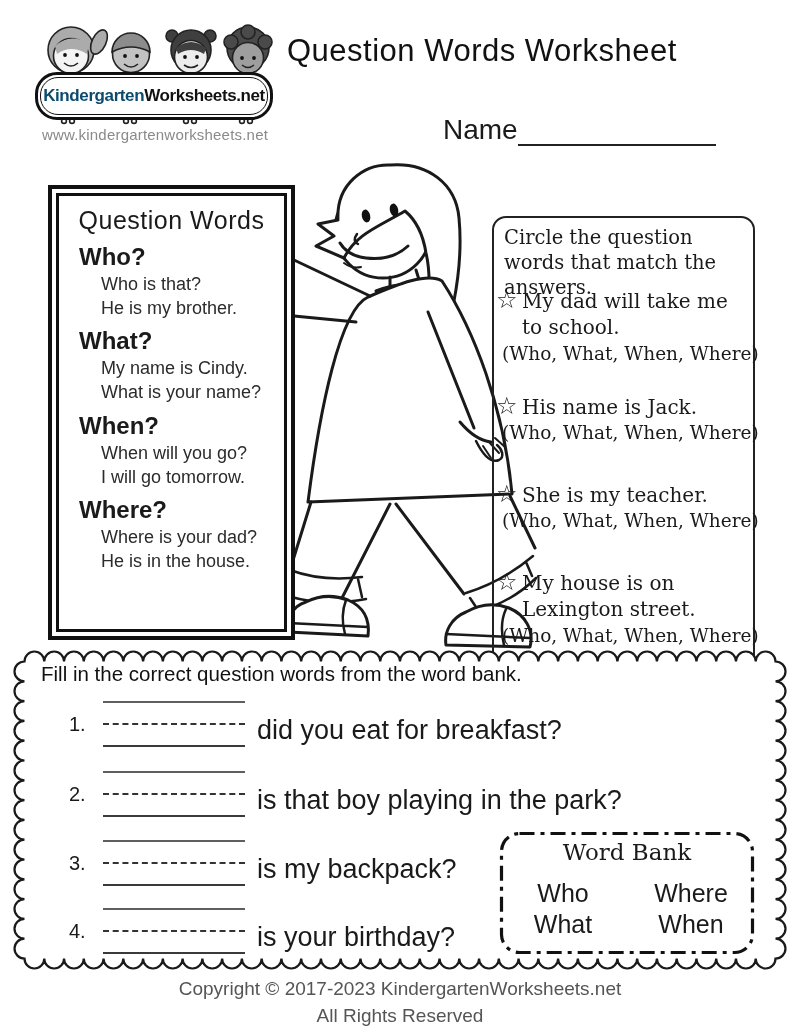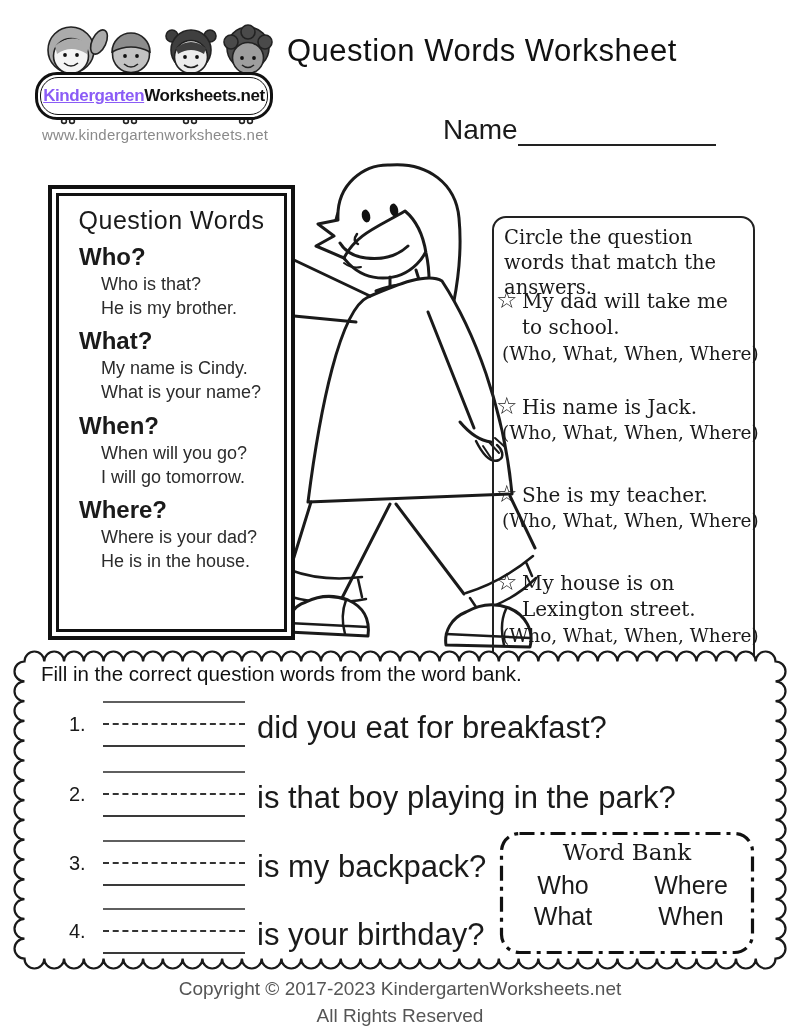--- a/index.html
+++ b/index.html
@@ -15,21 +15,21 @@
   .logo-sign {
     position:absolute; left:2px; top:52px; width:238px; height:48px;
     border:3px solid #111; border-radius:22px; background:#fff;
     display:flex; align-items:center; justify-content:center;
   }
   .logo-sign::after {
     content:""; position:absolute; inset:2px; border:1.5px solid #111; border-radius:18px;
     pointer-events:none;
   }
   .brand { font-size:17px; letter-spacing:-0.4px; white-space:nowrap; }
-  .brand .g { color:#8b5cf6; font-weight:600;text-decoration:underline; }
+  .brand .g { color:#0c4a6e; font-weight:600; }
   .brand .b { color:#111; font-weight:bold; }
   .logo-url { position:absolute; left:0; top:106px; width:244px; text-align:center;
     font-size:15px; color:#8a8a8a; letter-spacing:0.2px; }
   .page-title {
     position:absolute; left:287px; top:33px; font-size:31px; font-weight:400;
     letter-spacing:0.5px; color:#111;
   }
   .name-row { position:absolute; left:443px; top:112px; font-size:28px; display:flex; align-items:flex-end; }
   .name-line { display:inline-block; width:198px; border-bottom:2.5px solid #222; height:34px; }
 
@@ -66,27 +66,27 @@
   
   .fill-section { position:absolute; left:13px; top:650px; width:774px; height:320px; z-index:2; }
   .fill-section svg.frame { position:absolute; inset:0; }
   .fill-instr { position:absolute; left:28px; top:12px; font-size:20.5px; color:#111; }
   .fill-row { position:absolute; left:56px; display:flex; height:46px; }
   .fill-num { width:34px; font-size:20px; display:flex; align-items:center; }
   .hw { width:142px; display:flex; flex-direction:column; justify-content:space-between; }
   .hw-l { border-top:2px solid #5f5f5f; }
   .hw-l.dashed { border-top:2px dashed #333; }
   .hw-l.bottom { border-top:2px solid #3a3a3a; }
-  .fill-q { font-size:31px; padding-left:12px; display:flex; align-items:flex-end; padding-bottom:1px; white-space:nowrap; }
+  .fill-q { font-size:27px; padding-left:12px; display:flex; align-items:flex-end; padding-bottom:1px; white-space:nowrap; }
 
   .word-bank { position:absolute; left:486px; top:181px; width:256px; height:124px; }
   .word-bank svg.wb-frame { position:absolute; inset:0; }
   .wb-title { position:absolute; left:0; top:8px; width:100%; text-align:center;
     font-family:"DejaVu Serif", serif; font-size:23px; }
-  .wb-words { position:absolute; left:0; top:40px; width:100%;
+  .wb-words { position:absolute; left:0; top:48px; width:100%;
     display:grid; grid-template-columns:1fr 1fr; row-gap:2px;
     font-size:25px; text-align:center; }
 
   
   .footer { position:absolute; left:0; top:976px; width:100%; text-align:center;
     color:#555; font-size:19px; line-height:1.4; }
 </style>
 </head>
 <body>
 

